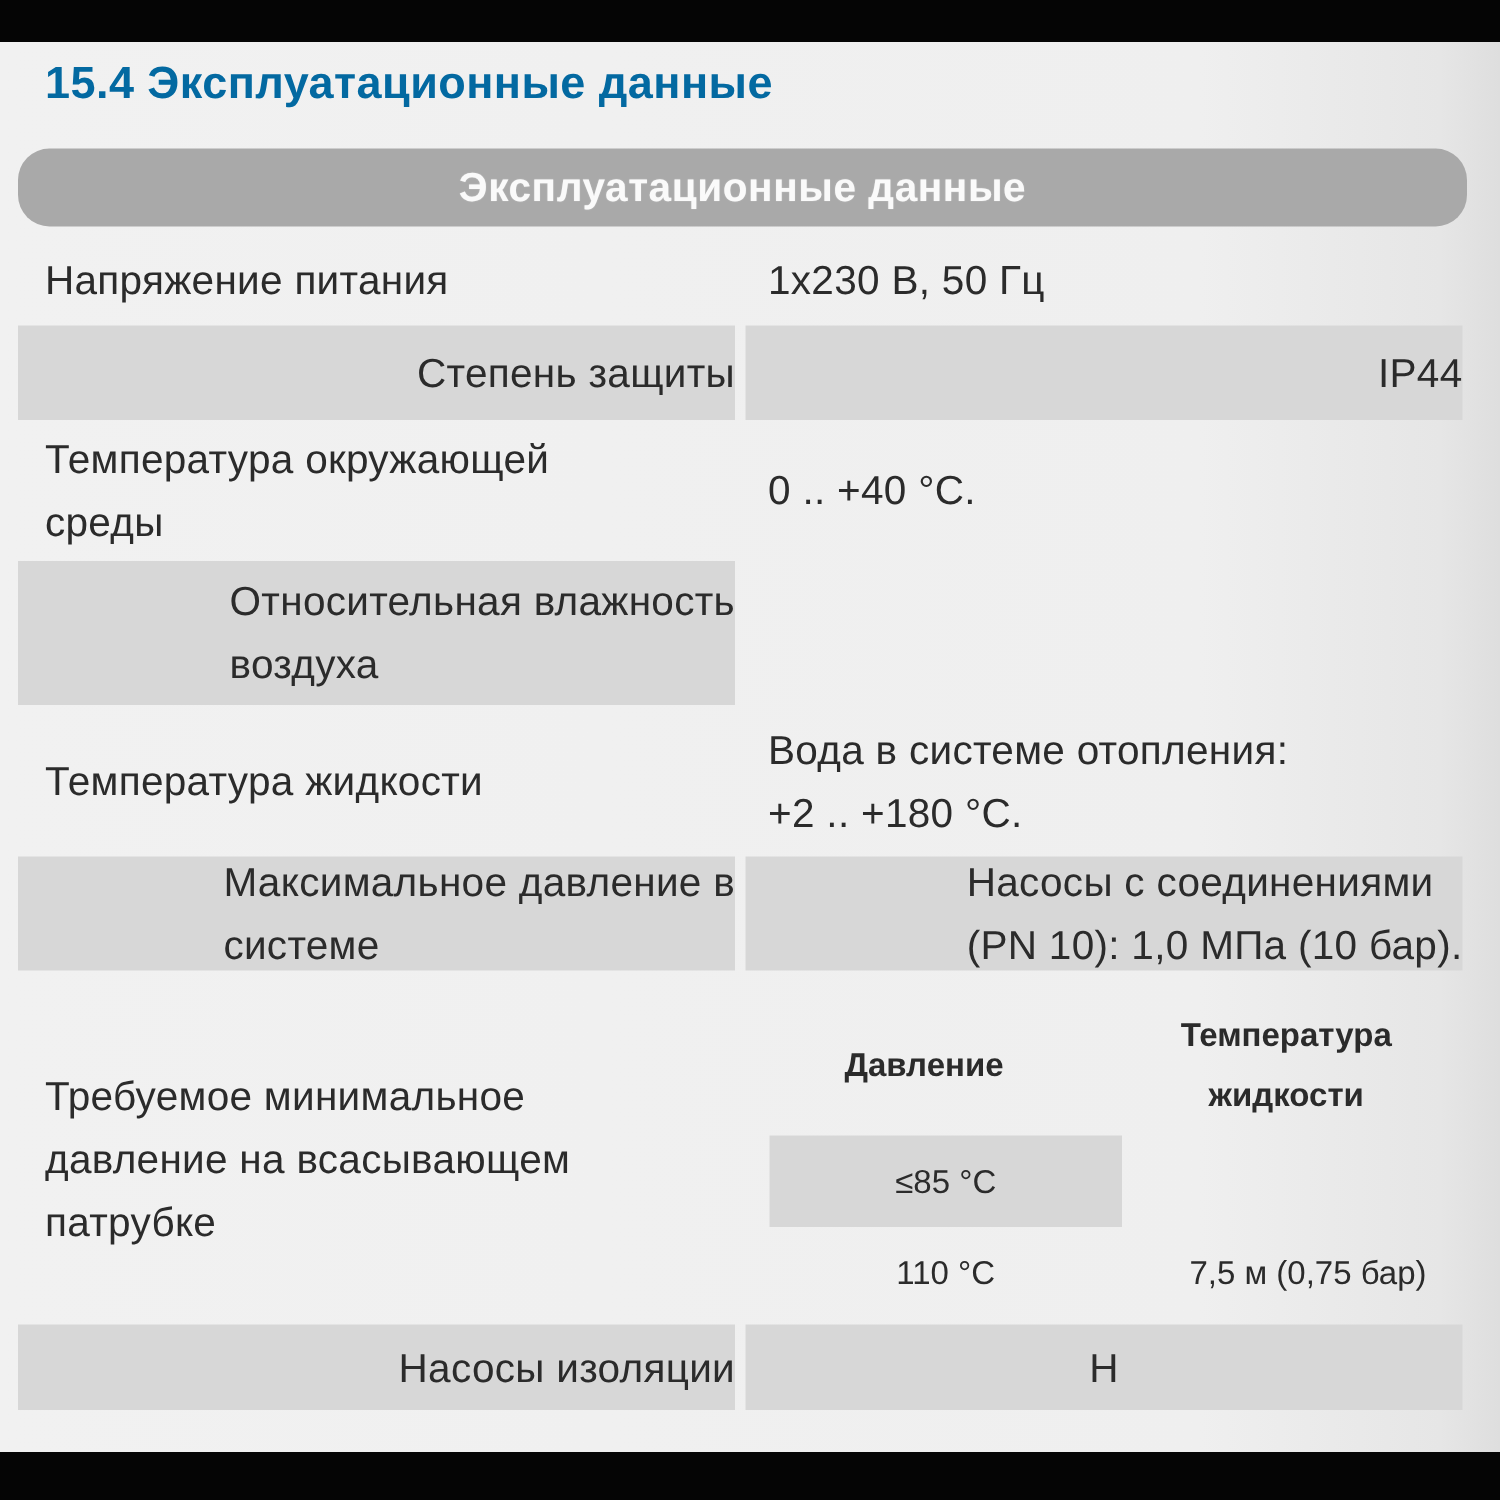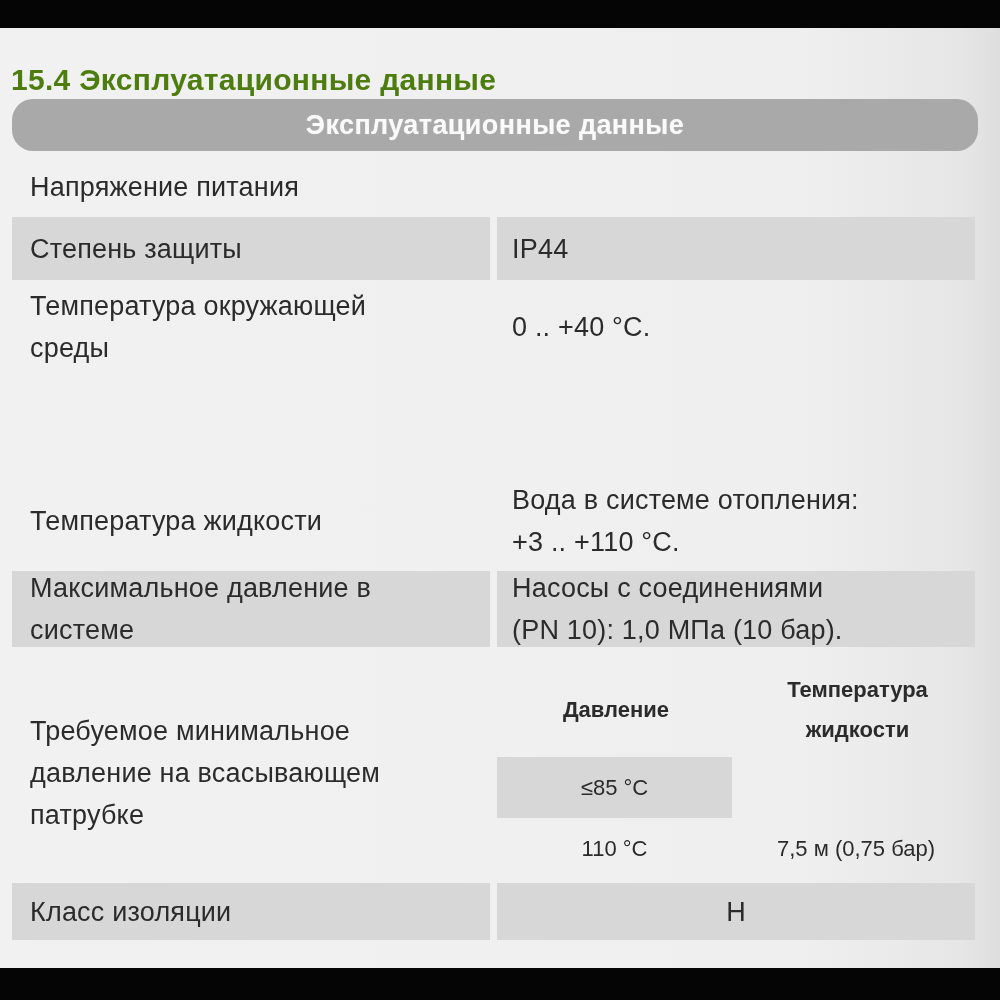--- a/index.html
+++ b/index.html
@@ -12,40 +12,40 @@
       linear-gradient(to right, #f1f1f1 0%, #efefef 80%, #e6e6e6 96%, #dedede 100%),
       #efefef;
     overflow:hidden;
   }
 
   .black-bar { position:absolute; left:0; width:1000px; background:#050505; }
   .black-bar.top { top:0; height:28px; }
   .black-bar.bottom { top:968px; height:32px; }
 
   .section-title {
-    position:absolute; left:11px; top:38px;
-    font-size:30px; font-weight:700; color:#4d7c0f;
-    letter-spacing:0.3px; line-height:36px;margin-top:24px;
+    position:absolute; left:30px; top:38px;
+    font-size:30px; font-weight:700; color:#0369a1;
+    letter-spacing:0.3px; line-height:36px;
   }
 
   .header-bar {
     position:absolute; left:12px; top:99px; width:966px; height:52px;
     background:#a9a9a9;
     display:flex; align-items:center; justify-content:center;
     font-size:27px; font-weight:700; color:#fafafa;
     letter-spacing:0.4px;
     text-shadow:0 0 1px rgba(255,255,255,.4);
     border-radius:21px;
   }
 
   .row { position:absolute; left:12px; width:963px; display:flex; gap:7px; }
   .cell { display:flex; align-items:center; }
   .cell.l { width:478px; padding-left:18px; }
   .cell.r { width:478px; padding-left:15px; }
-  .striped > .cell { background:#d7d7d7; }
+  .striped > .cell { background:#d7d7d7;justify-content:flex-end; }
 
   .txt { font-size:27px; line-height:42px; white-space:pre-line; letter-spacing:0.2px; }
 
   .r1 { top:151px; height:72px; }
   .r2 { top:217px; height:63px; }
   .r3 { top:280px; height:94px;justify-content:center; }
   .r4 { top:374px; height:96px; }
   .r5 { top:470px; height:101px; }
   .r6 { top:571px; height:76px; }
   .r7 { top:663px; height:220px; }
@@ -62,39 +62,43 @@
     font-weight:700; font-size:22px; line-height:40px; white-space:pre-line;
   }
   .nh-cell.c1 { width:235px; }
   .nh-cell.c2 { flex:1; }
   .nested-row { display:flex; gap:5px; }
   .nested-row.g { height:61px; }
   .nested-row.w { height:62px; }
   .nr-cell {
     display:flex; align-items:center; justify-content:center; text-align:right;
     font-size:22px;
+    margin-left:16px;
   }
   .nr-cell.c1 { width:235px; }
   .nr-cell.c2 { flex:1; }
   .nested-row.g .nr-cell { background:#d7d7d7; }
 </style>
 </head>
 <body>
 
 <div class="black-bar top"></div>
 
 <h1 class="section-title">15.4 Эксплуатационные данные</h1>
 
 <div class="header-bar">
   <span>Эксплуатационные данные</span>
 </div>
 
 <div class="row r1">
   <div class="cell l">
     <span class="txt">Напряжение питания</span>
+  </div>
+  <div class="cell r">
+    <span class="txt">1x230 В, 50 Гц</span>
   </div>
 </div>
 
 <div class="row r2 striped">
   <div class="cell l">
     <span class="txt">Степень защиты</span>
   </div>
   <div class="cell r">
     <span class="txt">IP44</span>
   </div>
@@ -104,29 +108,33 @@
   <div class="cell l">
     <span class="txt">Температура окружающей
 среды</span>
   </div>
   <div class="cell r">
     <span class="txt">0 .. +40 °C.</span>
   </div>
 </div>
 
 <div class="row r4 striped">
+  <div class="cell l">
+    <span class="txt">Относительная влажность
+воздуха</span>
+  </div>
 </div>
 
 <div class="row r5">
   <div class="cell l">
     <span class="txt">Температура жидкости</span>
   </div>
   <div class="cell r">
     <span class="txt">Вода в системе отопления:
-+3 .. +110 °C.</span>
++2 .. +180 °C.</span>
   </div>
 </div>
 
 <div class="row r6 striped">
   <div class="cell l">
     <span class="txt">Максимальное давление в
 системе</span>
   </div>
   <div class="cell r">
     <span class="txt">Насосы с соединениями
@@ -153,20 +161,20 @@
       <div class="nested-row w">
         <div class="nr-cell c1">110 °C</div>
         <div class="nr-cell c2">7,5 м (0,75 бар)</div>
       </div>
     </div>
   </div>
 </div>
 
 <div class="row r8 striped">
   <div class="cell l">
-    <span class="txt">Класс изоляции</span>
+    <span class="txt">Насосы изоляции</span>
   </div>
   <div class="cell r center">
     <span class="txt">H</span>
   </div>
 </div>
 
 <div class="black-bar bottom"></div>
 
 </body></html>

